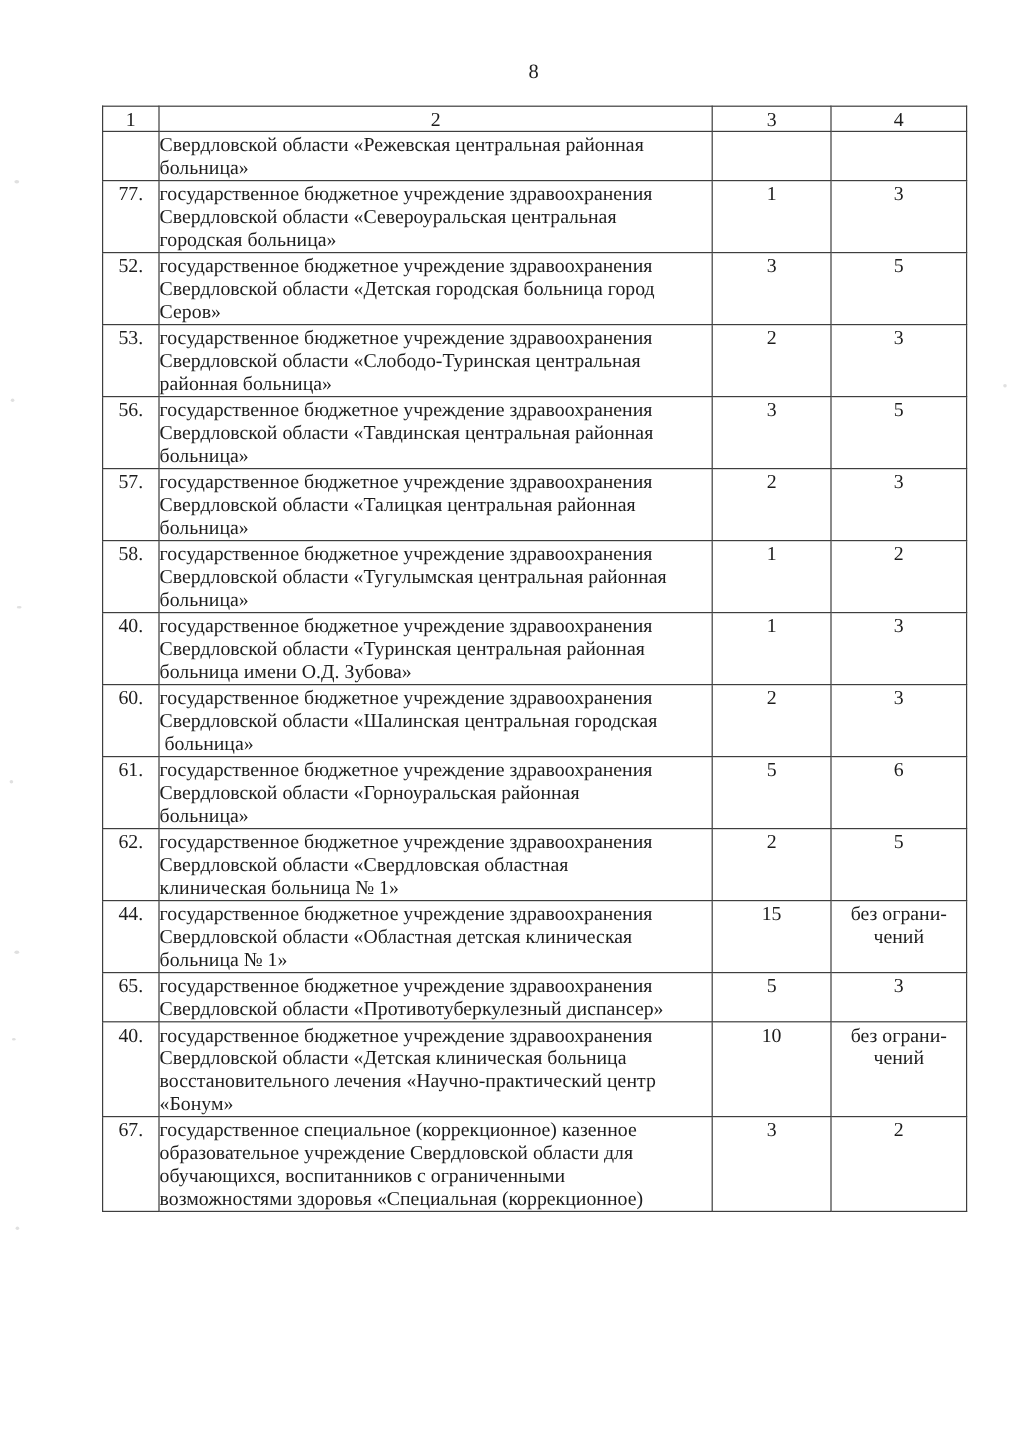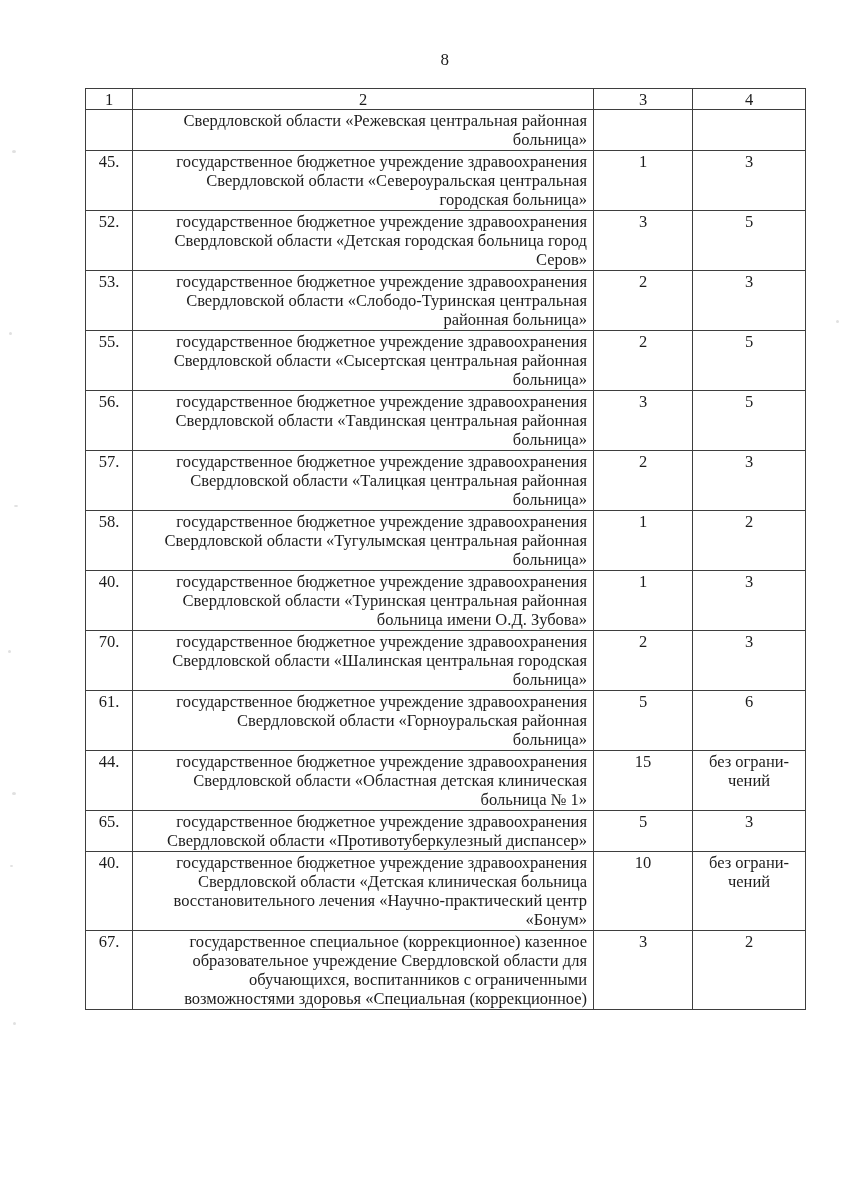--- a/index.html
+++ b/index.html
@@ -43,22 +43,22 @@
   .doc-table th {
     height: 20px;
     text-align: center;
     vertical-align: middle;
     padding: 0 2px;
   }
   td.cell-num {
     text-align: center;
   }
   td.cell-name {
-    text-align: right;
-    padding-left: 18px;
+    text-align: left;
+    padding-left: 0;
     padding-right: 6px;
     white-space: pre-line;
   }
   td.cell-val {
     text-align: center;
     white-space: pre-line;
   }
   
   .speck {
     position: absolute;
@@ -106,21 +106,21 @@
   </thead>
   <tbody>
     <tr>
       <td class="cell-num"></td>
       <td class="cell-name">Свердловской области «Режевская центральная районная
 больница»</td>
       <td class="cell-val"></td>
       <td class="cell-val"></td>
     </tr>
     <tr>
-      <td class="cell-num">45.</td>
+      <td class="cell-num">77.</td>
       <td class="cell-name">государственное бюджетное учреждение здравоохранения
 Свердловской области «Североуральская центральная
 городская больница»</td>
       <td class="cell-val">1</td>
       <td class="cell-val">3</td>
     </tr>
     <tr>
       <td class="cell-num">52.</td>
       <td class="cell-name">государственное бюджетное учреждение здравоохранения
 Свердловской области «Детская городская больница город
@@ -130,28 +130,20 @@
     </tr>
     <tr>
       <td class="cell-num">53.</td>
       <td class="cell-name">государственное бюджетное учреждение здравоохранения
 Свердловской области «Слободо-Туринская центральная
 районная больница»</td>
       <td class="cell-val">2</td>
       <td class="cell-val">3</td>
     </tr>
     <tr>
-      <td class="cell-num">55.</td>
-      <td class="cell-name">государственное бюджетное учреждение здравоохранения
-Свердловской области «Сысертская центральная районная
-больница»</td>
-      <td class="cell-val">2</td>
-      <td class="cell-val">5</td>
-    </tr>
-    <tr>
       <td class="cell-num">56.</td>
       <td class="cell-name">государственное бюджетное учреждение здравоохранения
 Свердловской области «Тавдинская центральная районная
 больница»</td>
       <td class="cell-val">3</td>
       <td class="cell-val">5</td>
     </tr>
     <tr>
       <td class="cell-num">57.</td>
       <td class="cell-name">государственное бюджетное учреждение здравоохранения
@@ -170,34 +162,42 @@
     </tr>
     <tr>
       <td class="cell-num">40.</td>
       <td class="cell-name">государственное бюджетное учреждение здравоохранения
 Свердловской области «Туринская центральная районная
 больница имени О.Д. Зубова»</td>
       <td class="cell-val">1</td>
       <td class="cell-val">3</td>
     </tr>
     <tr>
-      <td class="cell-num">70.</td>
+      <td class="cell-num">60.</td>
       <td class="cell-name">государственное бюджетное учреждение здравоохранения
 Свердловской области «Шалинская центральная городская
 &nbsp;больница»</td>
       <td class="cell-val">2</td>
       <td class="cell-val">3</td>
     </tr>
     <tr>
       <td class="cell-num">61.</td>
       <td class="cell-name">государственное бюджетное учреждение здравоохранения
 Свердловской области «Горноуральская районная
 больница»</td>
       <td class="cell-val">5</td>
       <td class="cell-val">6</td>
+    </tr>
+    <tr>
+      <td class="cell-num">62.</td>
+      <td class="cell-name">государственное бюджетное учреждение здравоохранения
+Свердловской области «Свердловская областная
+клиническая больница № 1»</td>
+      <td class="cell-val">2</td>
+      <td class="cell-val">5</td>
     </tr>
     <tr>
       <td class="cell-num">44.</td>
       <td class="cell-name">государственное бюджетное учреждение здравоохранения
 Свердловской области «Областная детская клиническая
 больница № 1»</td>
       <td class="cell-val">15</td>
       <td class="cell-val">без ограни-
 чений</td>
     </tr>

